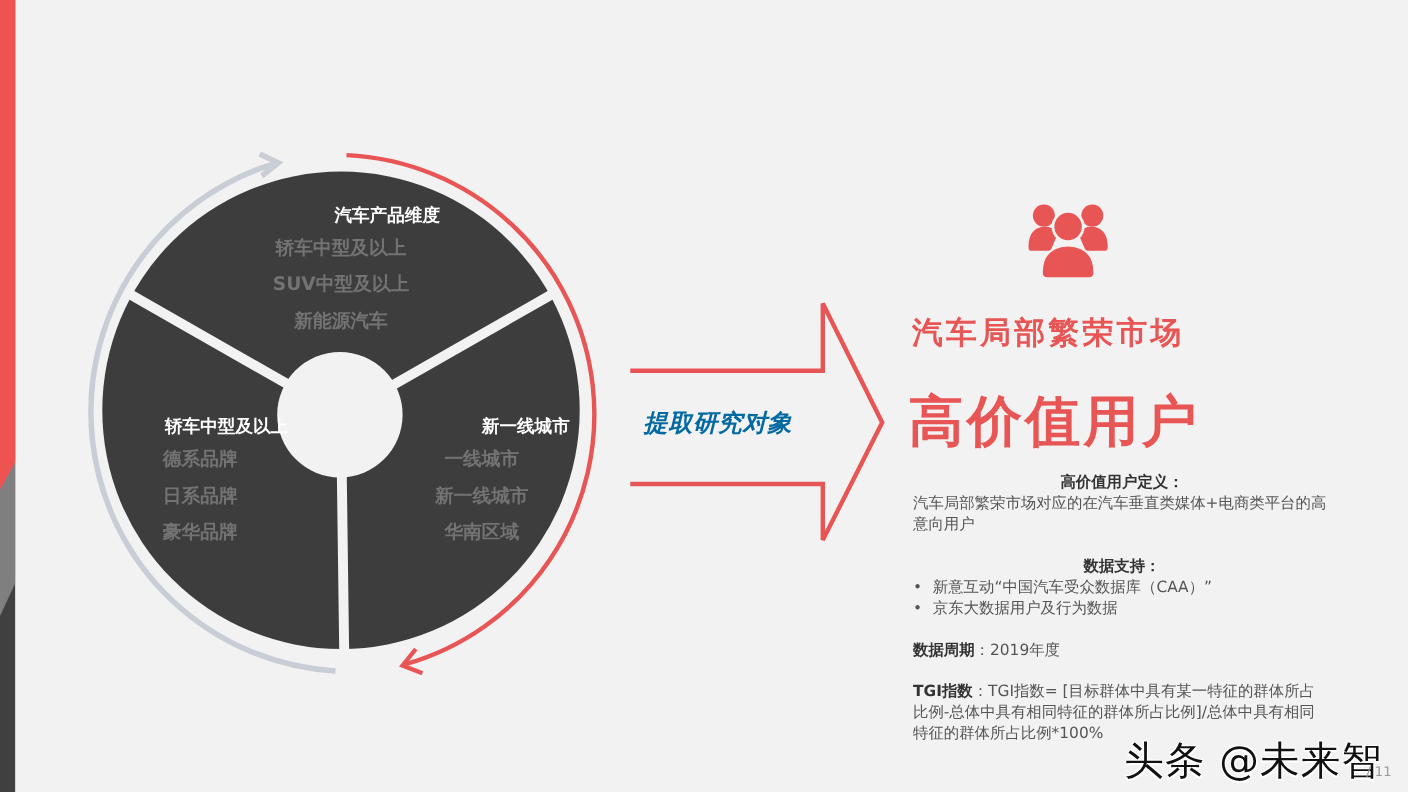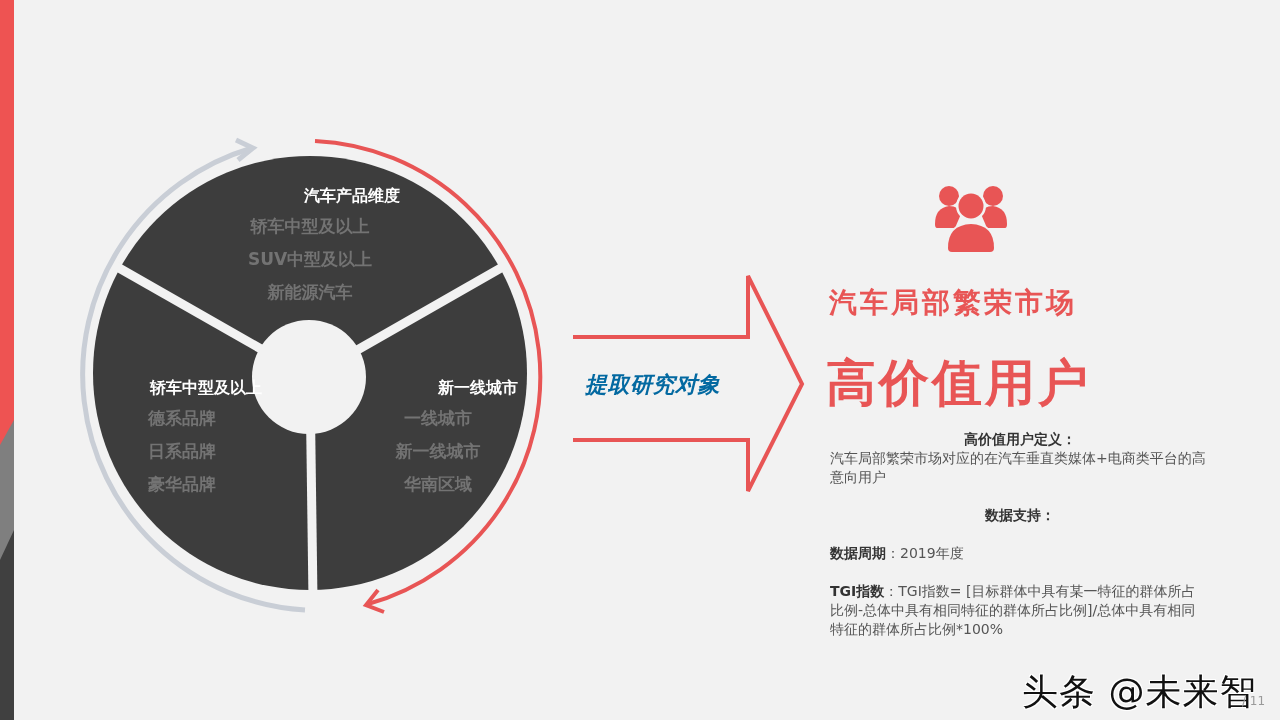--- a/index.html
+++ b/index.html
@@ -111,20 +111,24 @@
 <div class="subtitle">汽车局部繁荣市场</div>
 <div class="headline">高价值用户</div>
 
 <div class="info">
   <div class="blk">
     <div class="lbl">高价值用户定义：</div>
     <div>汽车局部繁荣市场对应的在汽车垂直类媒体+电商类平台的高意向用户</div>
   </div>
   <div class="blk">
     <div class="lbl">数据支持：</div>
+    <ul>
+      <li>新意互动“中国汽车受众数据库（CAA）”</li>
+      <li>京东大数据用户及行为数据</li>
+    </ul>
   </div>
   <div class="blk">
     <span class="lbl">数据周期</span><span>：2019年度</span>
   </div>
   <div class="blk" style="width:370px;">
     <span class="lbl">TGI指数</span><span>：TGI指数= [目标群体中具有某一特征的群体所占比例-总体中具有相同特征的群体所占比例]/总体中具有相同特征的群体所占比例*100%</span>
   </div>
 </div>
 
 <div class="watermark">头条 @未来智库</div>

